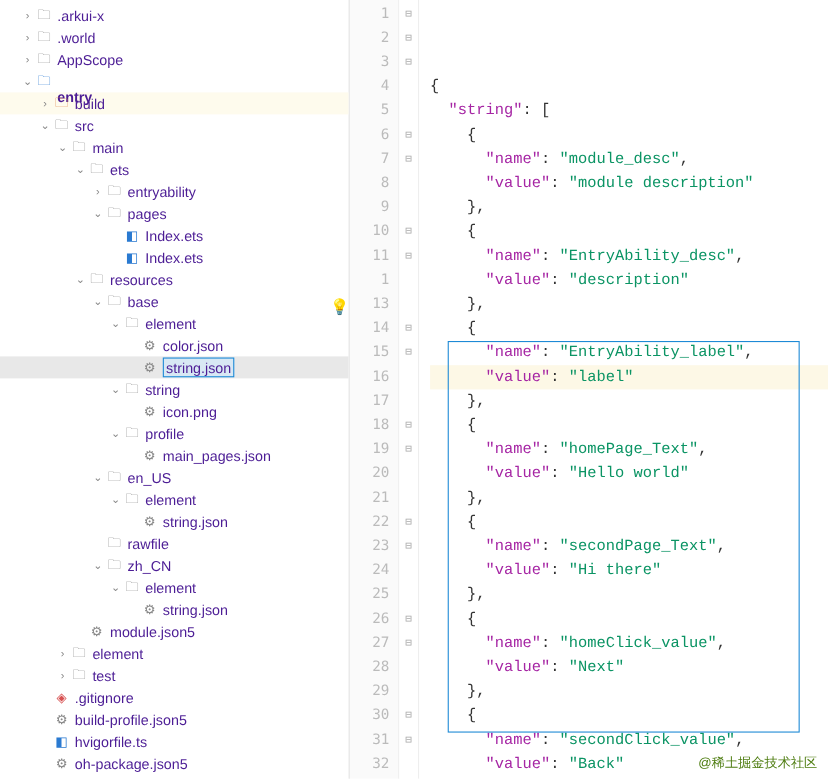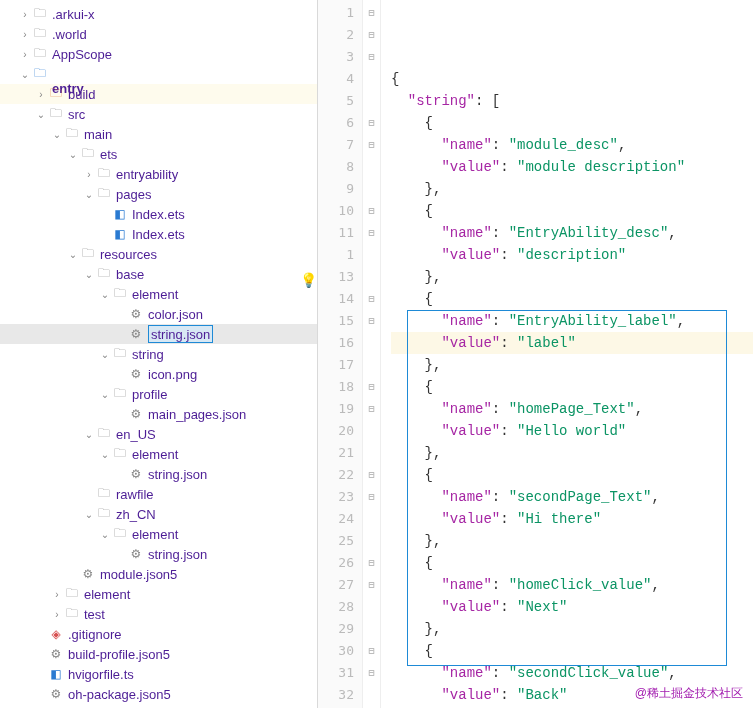--- a/index.html
+++ b/index.html
@@ -121,21 +121,21 @@
 .s { color: #0b9464; }
 .highlight-box {
   position: absolute;
   border: 1.5px solid #1e8ad6;
   pointer-events: none;
 }
 .watermark {
   position: absolute;
   right: 10px;
   bottom: 6px;
-  color: #a21caf;
+  color: #4d7c0f;
   font-size: 12px;
 }
 </style>
 </head>
 <body>
 
 <div class="tree-panel" id="tree">
     <div class="tree-row">
       <span class="indent" style="width: 18px;"></span>
       <span class="arrow">›</span>

